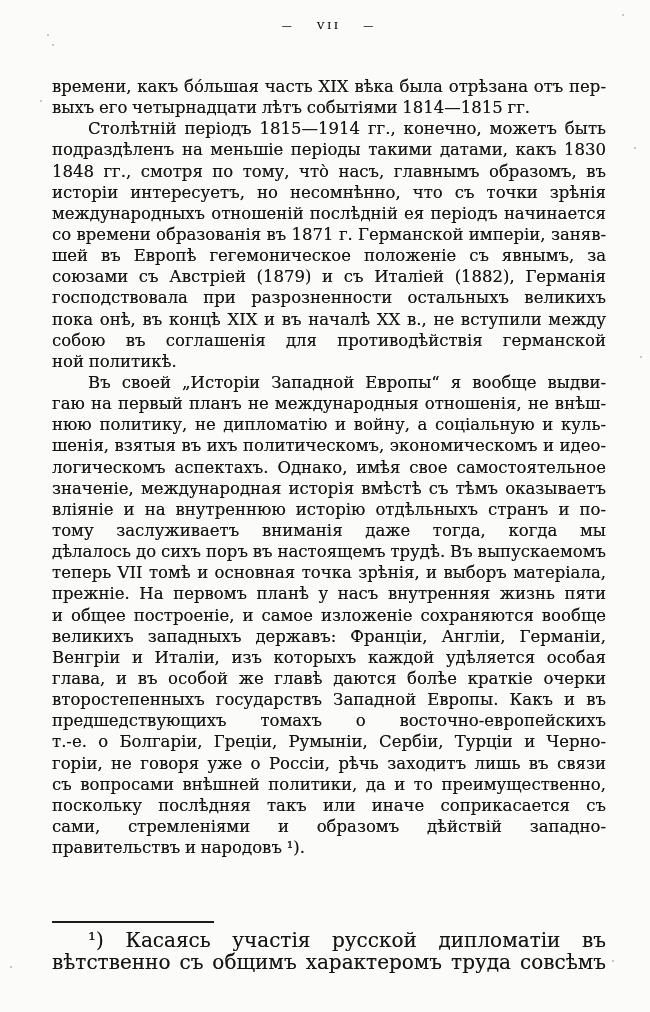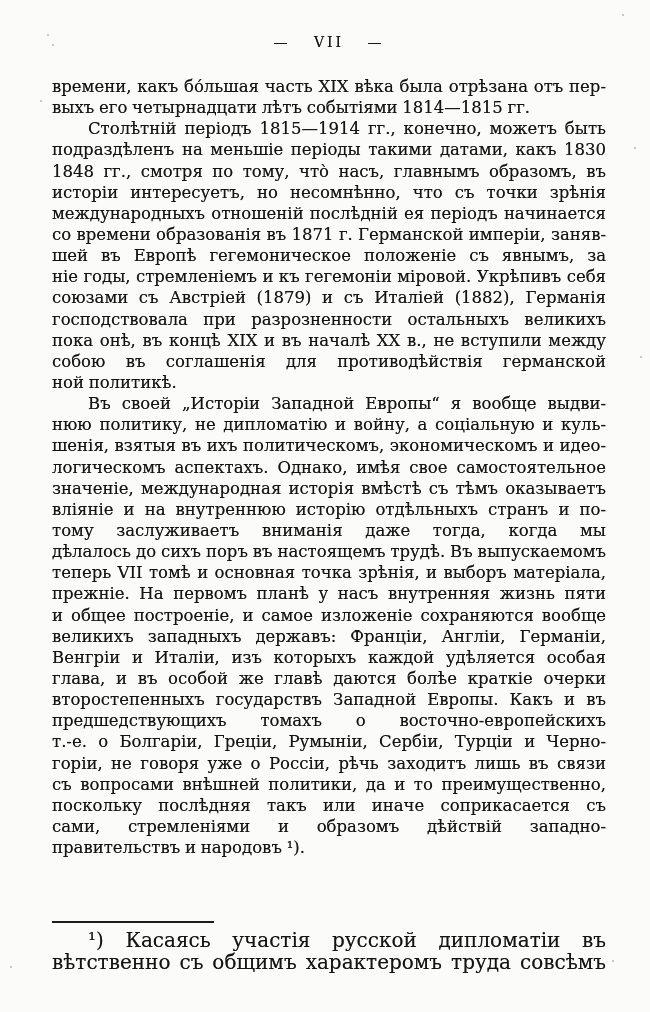--- a/index.html
+++ b/index.html
@@ -6,23 +6,23 @@
   .page{
     position:relative;
     width:650px;height:1012px;
     background:#fbfbf9;
     font-family:"DejaVu Serif","DejaVu Sans",serif;
     color:#141413;
     overflow:hidden;
   }
   .pagenum{
     position:absolute;
-    top:34px;left:52px;width:554px;
+    top:20px;left:52px;width:554px;
     text-align:center;
-    font-size:14px;
+    font-size:10px;
     letter-spacing:3px;
     word-spacing:16px;
     text-shadow:0 0 .4px rgba(0,0,0,.6);
   }
   .body{
     position:absolute;
     top:76px;left:52px;width:554px;
   }
   .line{
     height:21.15px;
@@ -73,27 +73,27 @@
   <div class="body">
     <div class="line">времени, какъ бо́льшая часть XIX вѣка была отрѣзана отъ пер-</div>
     <div class="line pend">выхъ его четырнадцати лѣтъ событіями 1814—1815 гг.</div>
     <div class="line ind">Столѣтній періодъ 1815—1914 гг., конечно, можетъ быть</div>
     <div class="line">подраздѣленъ на меньшіе періоды такими датами, какъ 1830 или</div>
     <div class="line">1848 гг., смотря по тому, что̀ насъ, главнымъ образомъ, въ</div>
     <div class="line">исторіи интересуетъ, но несомнѣнно, что съ точки зрѣнія исторіи</div>
     <div class="line">международныхъ отношеній послѣдній ея періодъ начинается</div>
     <div class="line">со времени образованія въ 1871 г. Германской имперіи, заняв-</div>
     <div class="line">шей въ Европѣ гегемоническое положеніе съ явнымъ, за послѣд-</div>
-    <div class="line">ніе годы, стремленіемъ и къ гегемоніи міровой. Укрѣпивъ себя</div>
     <div class="line">союзами съ Австріей (1879) и съ Италіей (1882), Германія</div>
     <div class="line">господствовала при разрозненности остальныхъ великихъ державъ,</div>
     <div class="line">пока онѣ, въ концѣ XIX и въ началѣ XX в., не вступили между</div>
     <div class="line">собою въ соглашенія для противодѣйствія германской аггрессив-</div>
     <div class="line pend">ной политикѣ.</div>
     <div class="line ind">Въ своей „Исторіи Западной Европы“ я вообще выдви-</div>
+    <div class="line">гаю на первый планъ не международныя отношенія, не внѣш-</div>
     <div class="line">нюю политику, не дипломатію и войну, а соціальную и куль-</div>
     <div class="line">шенія, взятыя въ ихъ политическомъ, экономическомъ и идео-</div>
     <div class="line">логическомъ аспектахъ. Однако, имѣя свое самостоятельное</div>
     <div class="line">значеніе, международная исторія вмѣстѣ съ тѣмъ оказываетъ</div>
     <div class="line">вліяніе и на внутреннюю исторію отдѣльныхъ странъ и по-</div>
     <div class="line">тому заслуживаетъ вниманія даже тогда, когда мы сознательно</div>
     <div class="line">дѣлалось до сихъ поръ въ настоящемъ трудѣ. Въ выпускаемомъ</div>
     <div class="line">теперь VII томѣ и основная точка зрѣнія, и выборъ матеріала,</div>
     <div class="line">прежніе. На первомъ планѣ у насъ внутренняя жизнь пяти</div>
     <div class="line">и общее построеніе, и самое изложеніе сохраняются вообще</div>

